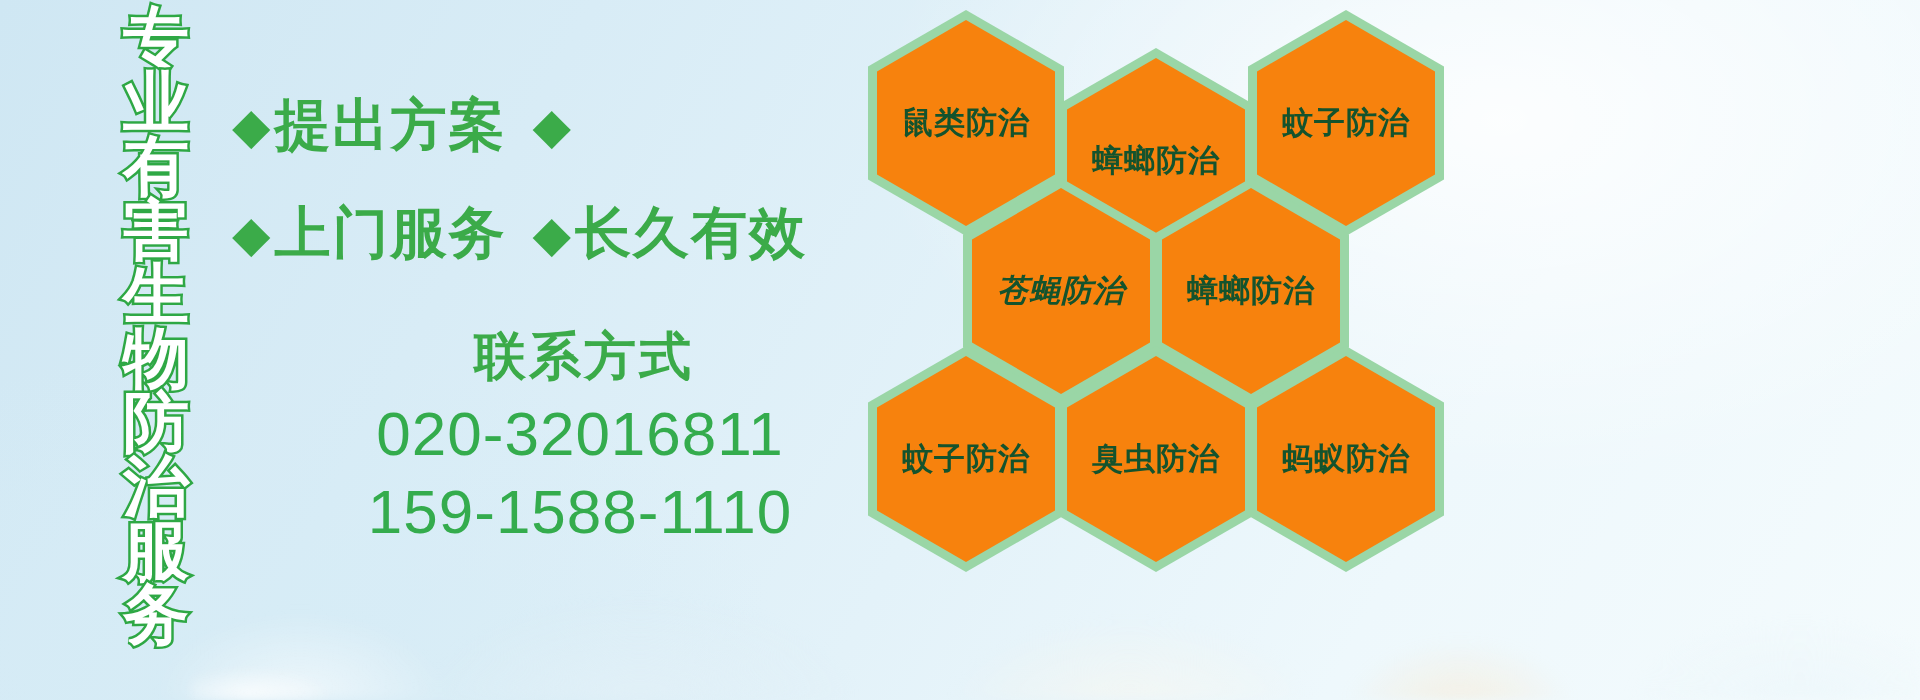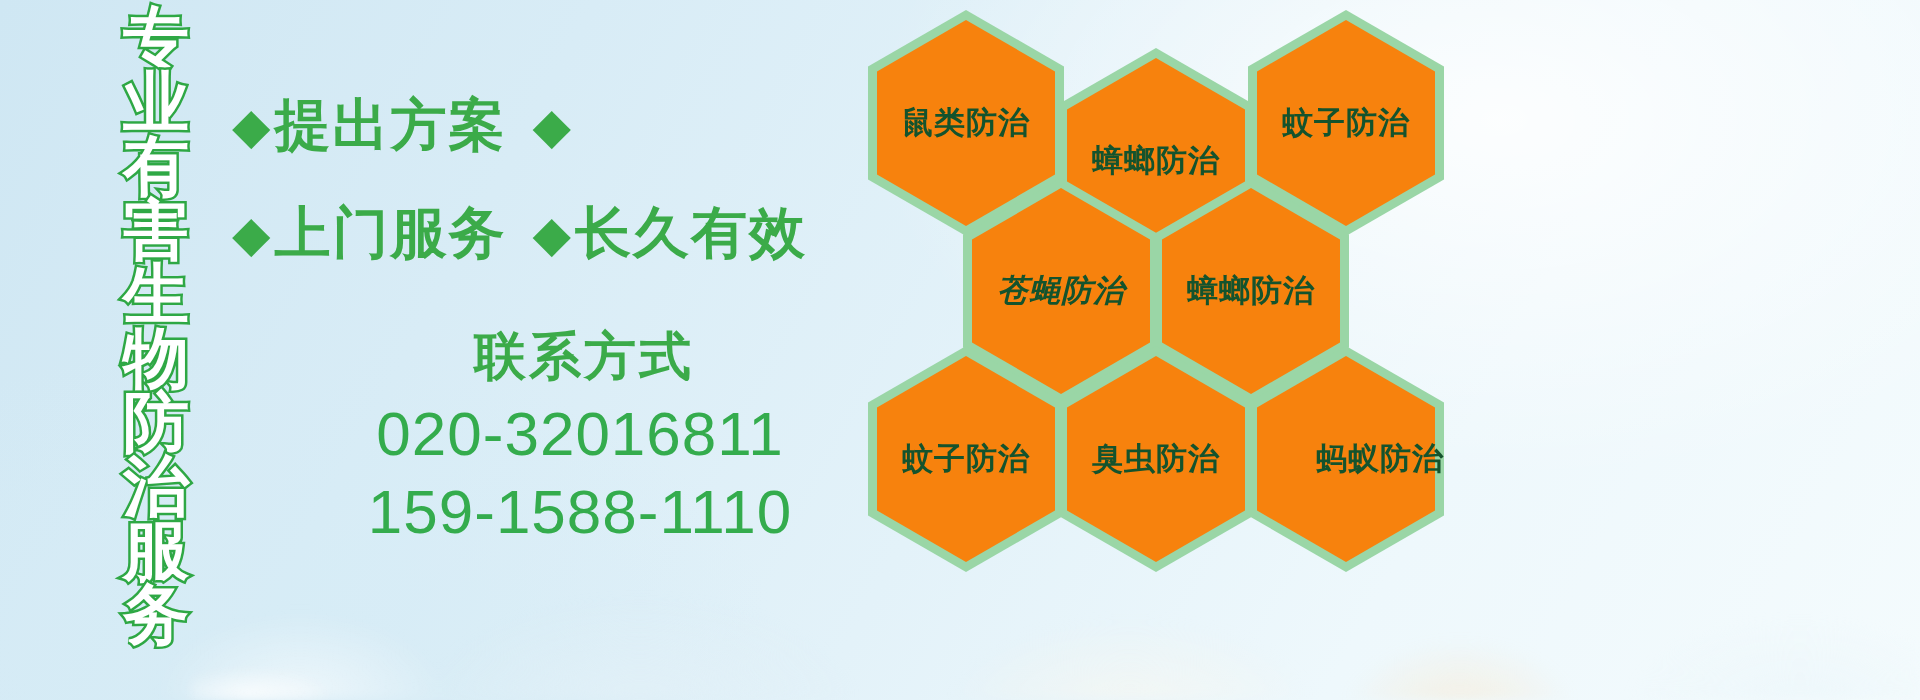--- a/index.html
+++ b/index.html
@@ -144,20 +144,20 @@
     </div>
 
     <div class="hex" style="left:6px;top:344px;">
       <div class="inner"></div>
       <div class="lbl">蚊子防治</div>
     </div>
     <div class="hex" style="left:196px;top:344px;">
       <div class="inner"></div>
       <div class="lbl">臭虫防治</div>
     </div>
-    <div class="hex" style="left:386px;top:344px;justify-content:flex-end;">
+    <div class="hex" style="left:386px;top:344px;">
       <div class="inner"></div>
       <div class="lbl">蚂蚁防治</div>
     </div>
 
   </div>
 
 </div>
 
 </body></html>

